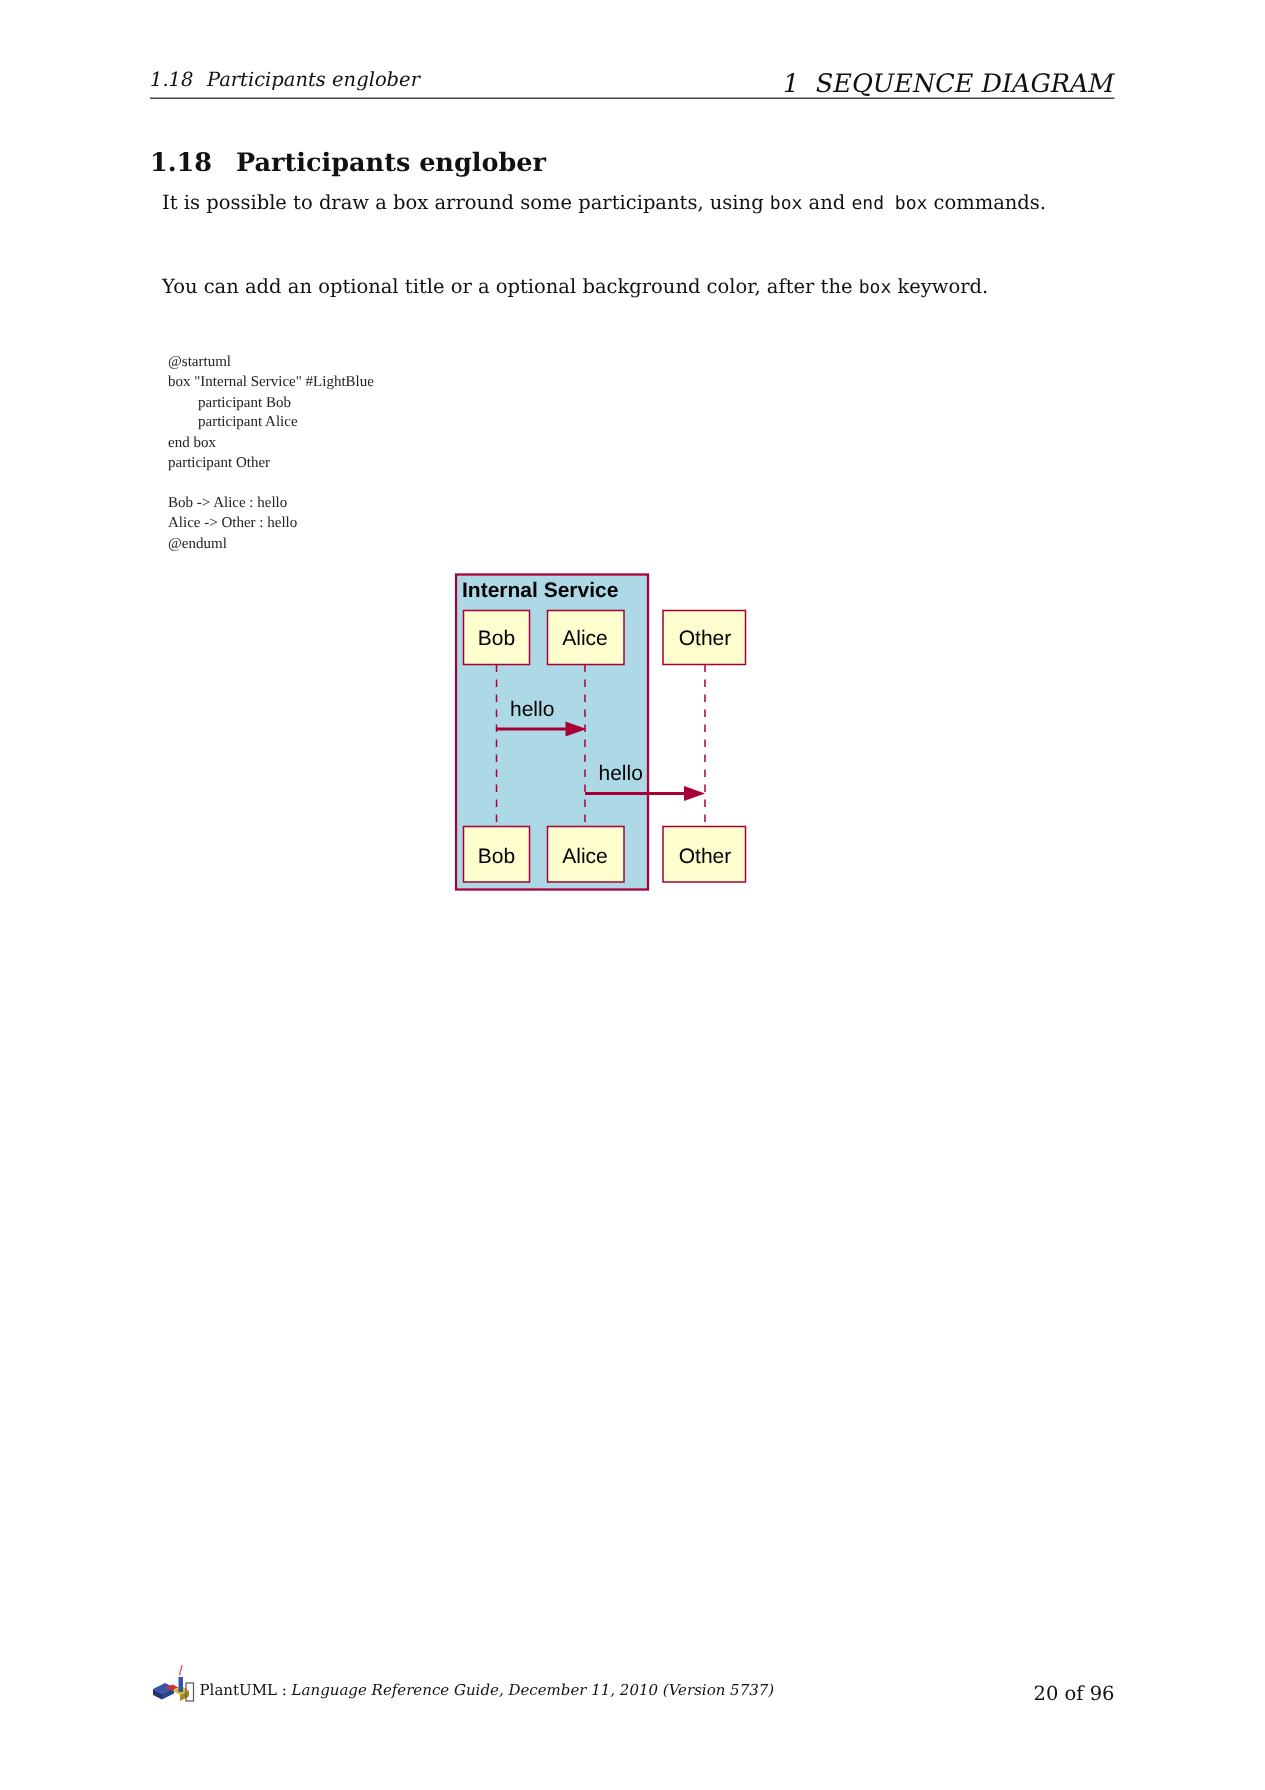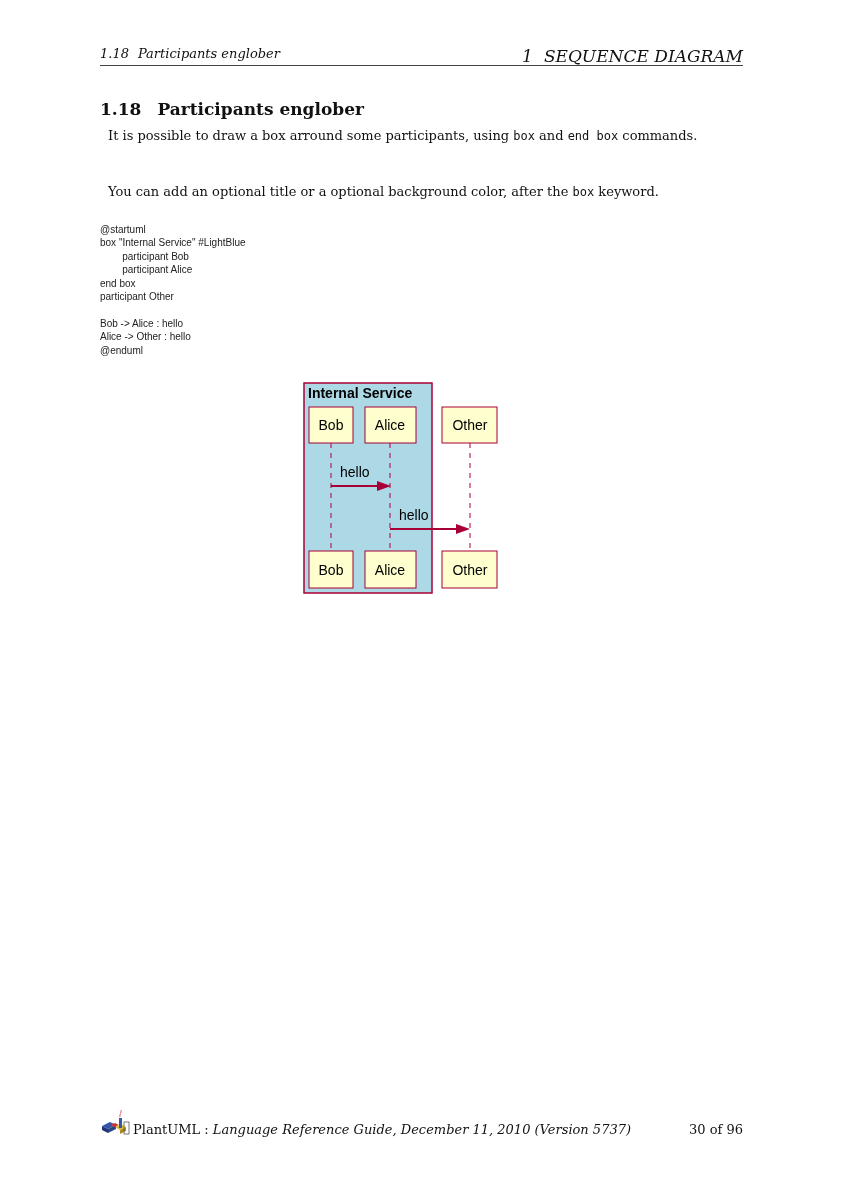--- a/index.html
+++ b/index.html
@@ -8,25 +8,25 @@
   .header-left .num { margin-right: 9px; }
   .header-right { position: absolute; right: 100px; top: 46px; font-size: 17px; font-style: italic; }
   .header-right .num { margin-right: 11px; }
   .header-rule { position: absolute; left: 100px; top: 65px; width: 643px; height: 1px; background: #444; }
   .section-title { position: absolute; left: 100px; top: 99px; font-size: 17px; font-weight: bold; }
   .section-title .num { margin-right: 16px; }
   .para { position: absolute; left: 108px; font-size: 13px; }
   .para code { font-family: "DejaVu Sans Mono", "Liberation Mono", monospace; font-size: 12px; }
   .p1 { top: 128px; text-align: right; }
   .p2 { top: 184px; }
-  .code-block { position: absolute; left: 100px; top: 223px; margin: 0; font-family: Liberation Sans, sans-serif; font-size: 10px; line-height: 13.4px; white-space: pre; color: #222; }
+  .code-block { position: absolute; left: 100px; top: 223px; margin: 12px; font-family: Liberation Serif, serif; font-size: 10px; line-height: 13.4px; white-space: pre; color: #222; }
   .diagram { position: absolute; left: 303px; top: 382px; width: 200px; height: 214px; }
   .diagram svg text { font-family: "Liberation Sans", "DejaVu Sans", sans-serif; }
   .footer-logo { position: absolute; left: 100px; top: 1110px; width: 30px; height: 26px; }
-  .footer-text { position: absolute; left: 133px; top: 1122px; font-size: 13px; }
+  .footer-text { position: absolute; left: 133px; top: 1122px; font-size: 10px; }
   .footer-text .italic { font-style: italic; }
   .page-num { position: absolute; right: 100px; top: 1122px; font-size: 13px; }
 </style>
 </head>
 <body>
 
 <div class="header-left">
   <span class="num">1.18</span><span>Participants englober</span>
 </div>
 <div class="header-right">
@@ -116,13 +116,13 @@
     <polygon points="15,17 21,14 26,17 20,20" fill="#ddbb33"></polygon>
     <polygon points="20,20 26,17 26,21 20,24" fill="#aa8822"></polygon>
     <rect x="19" y="8" width="3" height="10" fill="#3355aa"></rect>
     <rect x="24" y="12" width="5" height="12" fill="none" stroke="#555" stroke-width="0.8"></rect>
     <path d="M20,7 C19,4 22,3 21,0" stroke="#e06666" stroke-width="1" fill="none"></path>
   </svg>
 </div>
 <div class="footer-text">
   <span>PlantUML</span><span> : </span><span class="italic">Language Reference Guide, December 11, 2010 (Version 5737)</span>
 </div>
-<div class="page-num">30 of 96</div>
+<div class="page-num">20 of 96</div>
 
 </body></html>

